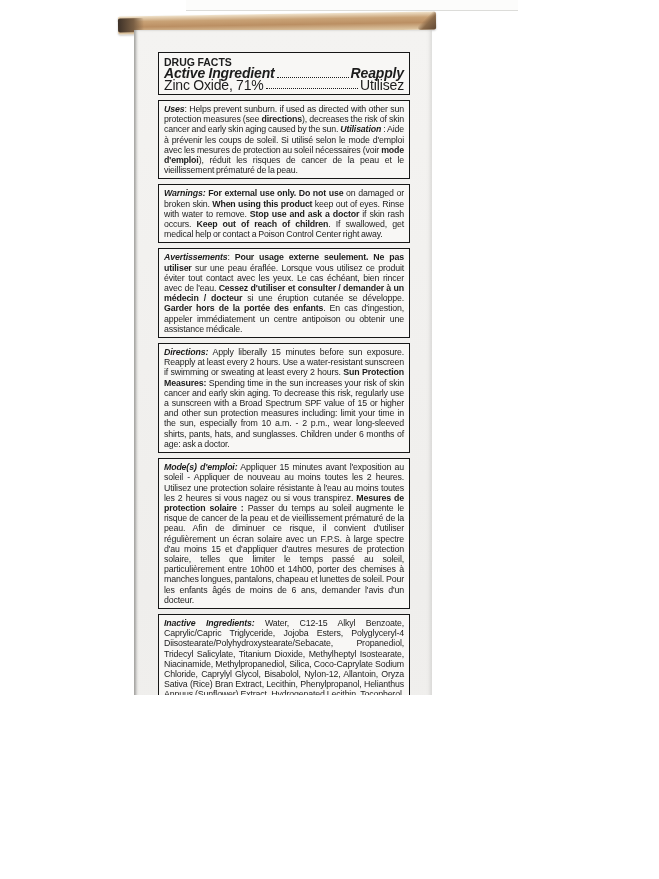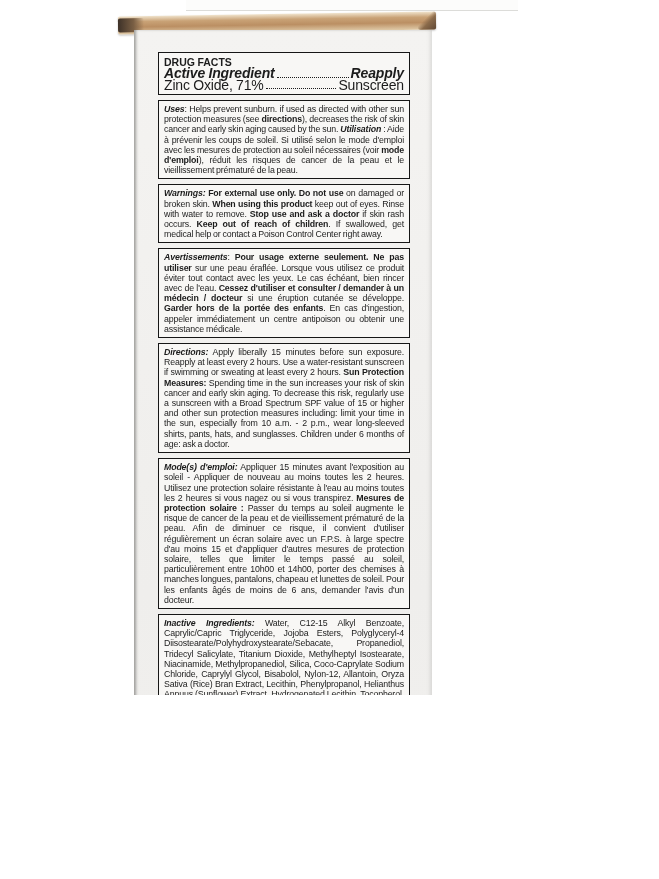--- a/index.html
+++ b/index.html
@@ -72,21 +72,21 @@
       <section class="sec">
         <div class="df-title">DRUG FACTS</div>
         <div class="leader-row bi">
           <span>Active Ingredient</span>
           <span class="leader"></span>
           <span>Reapply</span>
         </div>
         <div class="leader-row">
           <span>Zinc Oxide, 71%</span>
           <span class="leader"></span>
-          <span>Sunscreen</span>
+          <span>Utilisez</span>
         </div>
       </section>
 
       <section class="sec"><span style="font-weight: 700; font-style: italic;">Uses</span><span>: Helps prevent sunburn. if used as directed with other sun protection measures (see </span><span style="font-weight: 700;">directions</span><span>), decreases the risk of skin cancer and early skin aging caused by the sun. </span><span style="font-weight: 700; font-style: italic;">Utilisation</span><span> : Aide à prévenir les coups de soleil. Si utilisé selon le mode d'emploi avec les mesures de protection au soleil nécessaires (voir </span><span style="font-weight: 700;">mode d'emploi</span><span>), réduit les risques de cancer de la peau et le vieillissement prématuré de la peau.</span></section>
       <section class="sec"><span style="font-weight: 700; font-style: italic;">Warnings:</span><span> </span><span style="font-weight: 700;">For external use only. Do not use</span><span> on damaged or broken skin. </span><span style="font-weight: 700;">When using this product</span><span> keep out of eyes. Rinse with water to remove. </span><span style="font-weight: 700;">Stop use and ask a doctor</span><span> if skin rash occurs. </span><span style="font-weight: 700;">Keep out of reach of children</span><span>. If swallowed, get medical help or contact a Poison Control Center right away.</span></section>
       <section class="sec"><span style="font-weight: 700; font-style: italic;">Avertissements</span><span>: </span><span style="font-weight: 700;">Pour usage externe seulement. Ne pas utiliser</span><span> sur une peau éraflée. Lorsque vous utilisez ce produit éviter tout contact avec les yeux. Le cas échéant, bien rincer avec de l'eau. </span><span style="font-weight: 700;">Cessez d'utiliser et consulter / demander à un médecin / docteur</span><span> si une éruption cutanée se développe. </span><span style="font-weight: 700;">Garder hors de la portée des enfants</span><span>. En cas d'ingestion, appeler immédiatement un centre antipoison ou obtenir une assistance médicale.</span></section>
       <section class="sec"><span style="font-weight: 700; font-style: italic;">Directions:</span><span> Apply liberally 15 minutes before sun exposure. Reapply at least every 2 hours. Use a water-resistant sunscreen if swimming or sweating at least every 2 hours. </span><span style="font-weight: 700;">Sun Protection Measures:</span><span> Spending time in the sun increases your risk of skin cancer and early skin aging. To decrease this risk, regularly use a sunscreen with a Broad Spectrum SPF value of 15 or higher and other sun protection measures including: limit your time in the sun, especially from 10 a.m. - 2 p.m., wear long-sleeved shirts, pants, hats, and sunglasses. Children under 6 months of age: ask a doctor.</span></section>
       <section class="sec"><span style="font-weight: 700; font-style: italic;">Mode(s) d'emploi:</span><span> Appliquer 15 minutes avant l'exposition au soleil - Appliquer de nouveau au moins toutes les 2 heures. Utilisez une protection solaire résistante à l'eau au moins toutes les 2 heures si vous nagez ou si vous transpirez. </span><span style="font-weight: 700;">Mesures de protection solaire :</span><span> Passer du temps au soleil augmente le risque de cancer de la peau et de vieillissement prématuré de la peau. Afin de diminuer ce risque, il convient d'utiliser régulièrement un écran solaire avec un F.P.S. à large spectre d'au moins 15 et d'appliquer d'autres mesures de protection solaire, telles que limiter le temps passé au soleil, particulièrement entre 10h00 et 14h00, porter des chemises à manches longues, pantalons, chapeau et lunettes de soleil. Pour les enfants âgés de moins de 6 ans, demander l'avis d'un docteur.</span></section>
       <section class="sec"><span style="font-weight: 700; font-style: italic;">Inactive Ingredients:</span><span> Water, C12-15 Alkyl Benzoate, Caprylic/Capric Triglyceride, Jojoba Esters, Polyglyceryl-4 Diisostearate/Polyhydroxystearate/Sebacate, Propanediol, Tridecyl Salicylate, Titanium Dioxide, Methylheptyl Isostearate, Niacinamide, Methylpropanediol, Silica, Coco-Caprylate Sodium Chloride, Caprylyl Glycol, Bisabolol, Nylon-12, Allantoin, Oryza Sativa (Rice) Bran Extract, Lecithin, Phenylpropanol, Helianthus Annuus (Sunflower) Extract, Hydrogenated Lecithin, Tocopherol, Rosmarinus Officinalis (Rosemary) Leaf Extract, Tetrasodium Glutamate Diacetate, Glycerin, Calendula Officinalis Flower Extract, Sodium Hydroxide, Chamomilla Recutita (Matricaria) Flower Extract, Camellia Sinensis Leaf Extract, Iron Oxides (CI 77499), Iron Oxides (CI 77492), Iron Oxides (CI 77491), Potassium Sorbate, Sodium Benzoate</span></section>
       <section class="sec"><span style="font-weight: 700; font-style: italic;">Other Info:</span><span> Protect the product in this container from excessive heat or direct sun. </span><span style="font-weight: 700;">Autre information :</span><span> Protéger le produit des fortes chaleurs ou de l'exposition au soleil dans ce recipient.</span></section>

